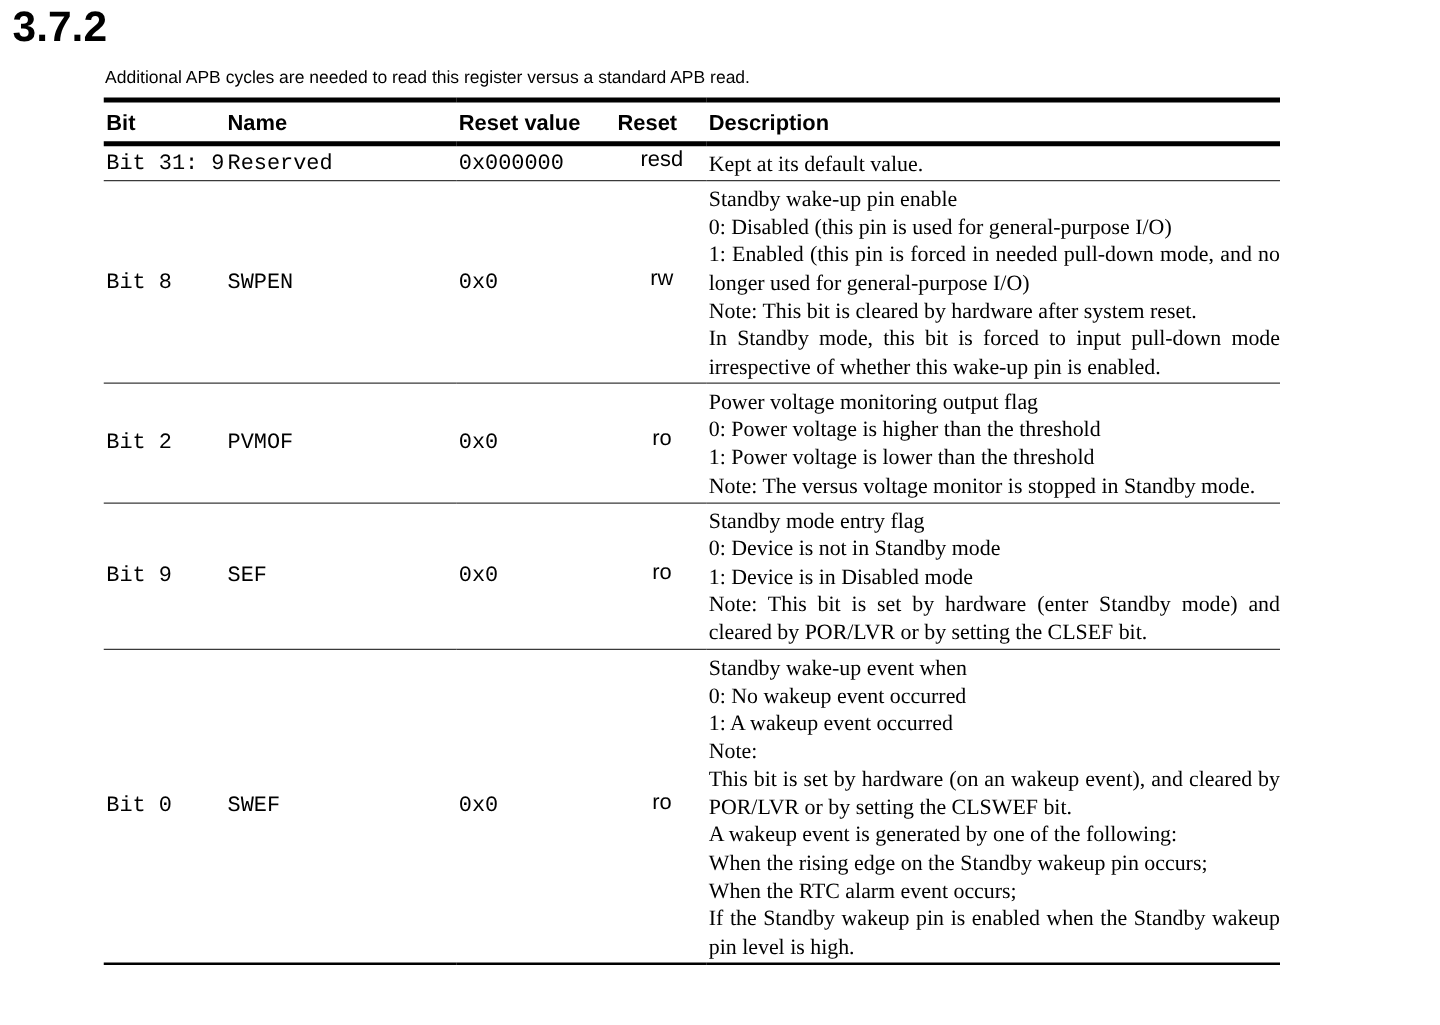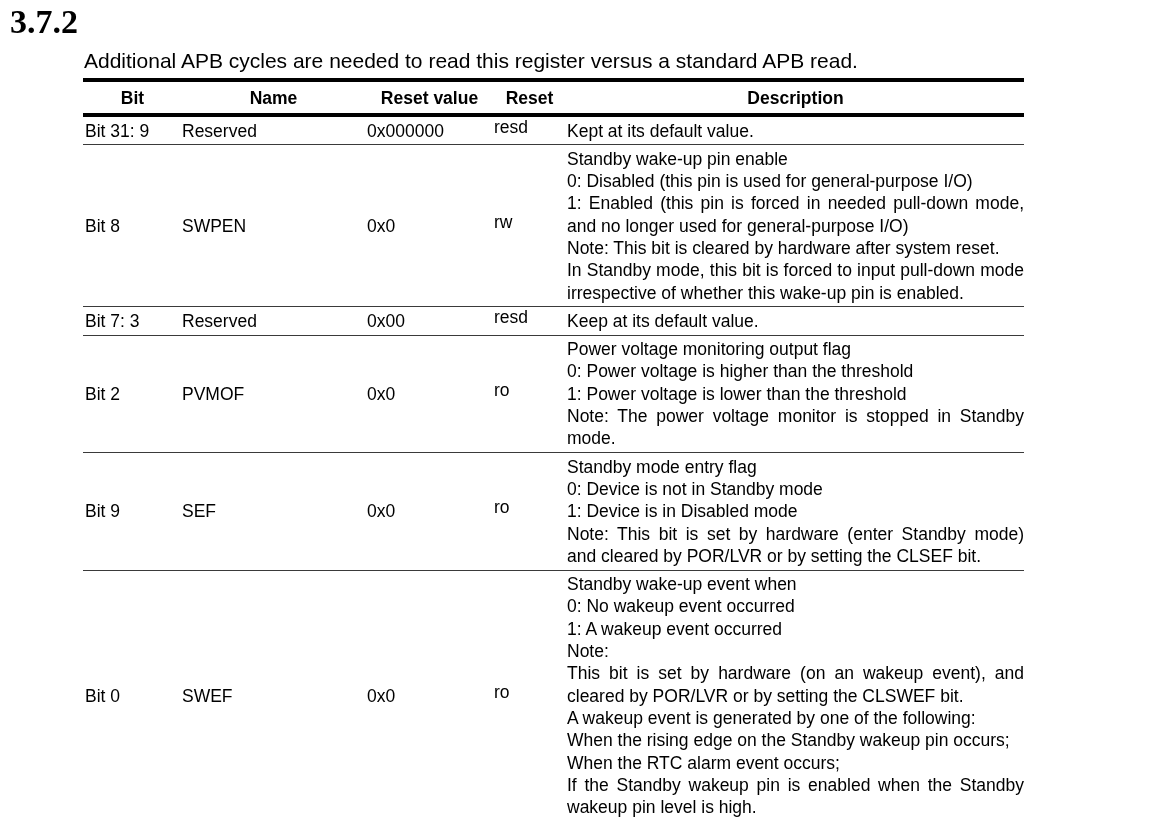--- a/index.html
+++ b/index.html
@@ -18,77 +18,77 @@
   }
   .title-row {
     display: flex;
     align-items: baseline;
     padding-left: 10px;
     padding-top: 3px;
     font-weight: 700;
     font-size: 34px;
     line-height: 38px;
     letter-spacing: 0px;
-    font-family: Liberation Serif, serif;
   }
   .section-number {
     width: 120px;
     flex: 0 0 120px;
   }
   .section-title {
     flex: 1 1 auto;
   }
   .intro {
     margin: 9px 0 0 84px;
-    font-size: 21px;
+    font-size: 14px;
     line-height: 22px;
   }
   table.reg-table {
     margin: 6px 0 0 83px;
     width: 941px;
     table-layout: fixed;
     border-collapse: collapse;
     border-top: 4.5px solid #000000;
     border-bottom: 2px solid #000000;
     font-size: 17.5px;
   }
   col.c-bit   { width: 97px; }
   col.c-name  { width: 185px; }
   col.c-reset { width: 127px; }
   col.c-type  { width: 73px; }
   col.c-desc  { width: 459px; }
   thead tr {
     border-bottom: 4.5px solid #000000;
   }
   thead th {
-    text-align: center;
+    text-align: left;
     font-weight: 700;
     padding: 5px 0 4px 2px;
     font-size: 17.5px;
     line-height: 22px;
     vertical-align: middle;
   }
   tbody tr {
     border-top: 1.4px solid #3a3a3a;
   }
   tbody td {
     padding: 0 0 0 2px;
     vertical-align: middle;
     line-height: 22.3px;
   }
-  td.bit-cell, td.name-cell, td.reset-cell { vertical-align: middle; }
-  td.type-cell { vertical-align: middle; }
+  td.bit-cell, td.name-cell, td.reset-cell { vertical-align: middle; font-family: Liberation Mono, monospace; }
+  td.type-cell { vertical-align: middle; text-align: center; }
   td.type-cell .type-val { display: inline-block; transform: translateY(-4px); }
   td.desc-cell {
     vertical-align: top;
     padding: 2.5px 0 2.5px 2px;
   }
   .desc-p {
     text-align: justify;
     line-height: 22.3px;
+    font-family: Liberation Serif, serif;
   }
 </style>
 </head>
 <body>
 
 <div class="page">
 
   <div class="title-row">
     <span class="section-number">3.7.2</span>
   </div>
@@ -129,38 +129,29 @@
         <td class="type-cell"><span class="type-val">rw</span></td>
         <td class="desc-cell">
           <div class="desc-p">Standby wake-up pin enable</div>
           <div class="desc-p">0: Disabled (this pin is used for general-purpose I/O)</div>
           <div class="desc-p">1: Enabled (this pin is forced in needed pull-down mode, and no longer used for general-purpose I/O)</div>
           <div class="desc-p">Note: This bit is cleared by hardware after system reset.</div>
           <div class="desc-p">In Standby mode, this bit is forced to input pull-down mode irrespective of whether this wake-up pin is enabled.</div>
         </td>
       </tr>
       <tr>
-        <td class="bit-cell">Bit 7: 3</td>
-        <td class="name-cell">Reserved</td>
-        <td class="reset-cell">0x00</td>
-        <td class="type-cell"><span class="type-val">resd</span></td>
-        <td class="desc-cell">
-          <div class="desc-p">Keep at its default value.</div>
-        </td>
-      </tr>
-      <tr>
         <td class="bit-cell">Bit 2</td>
         <td class="name-cell">PVMOF</td>
         <td class="reset-cell">0x0</td>
         <td class="type-cell"><span class="type-val">ro</span></td>
         <td class="desc-cell">
           <div class="desc-p">Power voltage monitoring output flag</div>
           <div class="desc-p">0: Power voltage is higher than the threshold</div>
           <div class="desc-p">1: Power voltage is lower than the threshold</div>
-          <div class="desc-p">Note: The power voltage monitor is stopped in Standby mode.</div>
+          <div class="desc-p">Note: The versus voltage monitor is stopped in Standby mode.</div>
         </td>
       </tr>
       <tr>
         <td class="bit-cell">Bit 9</td>
         <td class="name-cell">SEF</td>
         <td class="reset-cell">0x0</td>
         <td class="type-cell"><span class="type-val">ro</span></td>
         <td class="desc-cell">
           <div class="desc-p">Standby mode entry flag</div>
           <div class="desc-p">0: Device is not in Standby mode</div>

